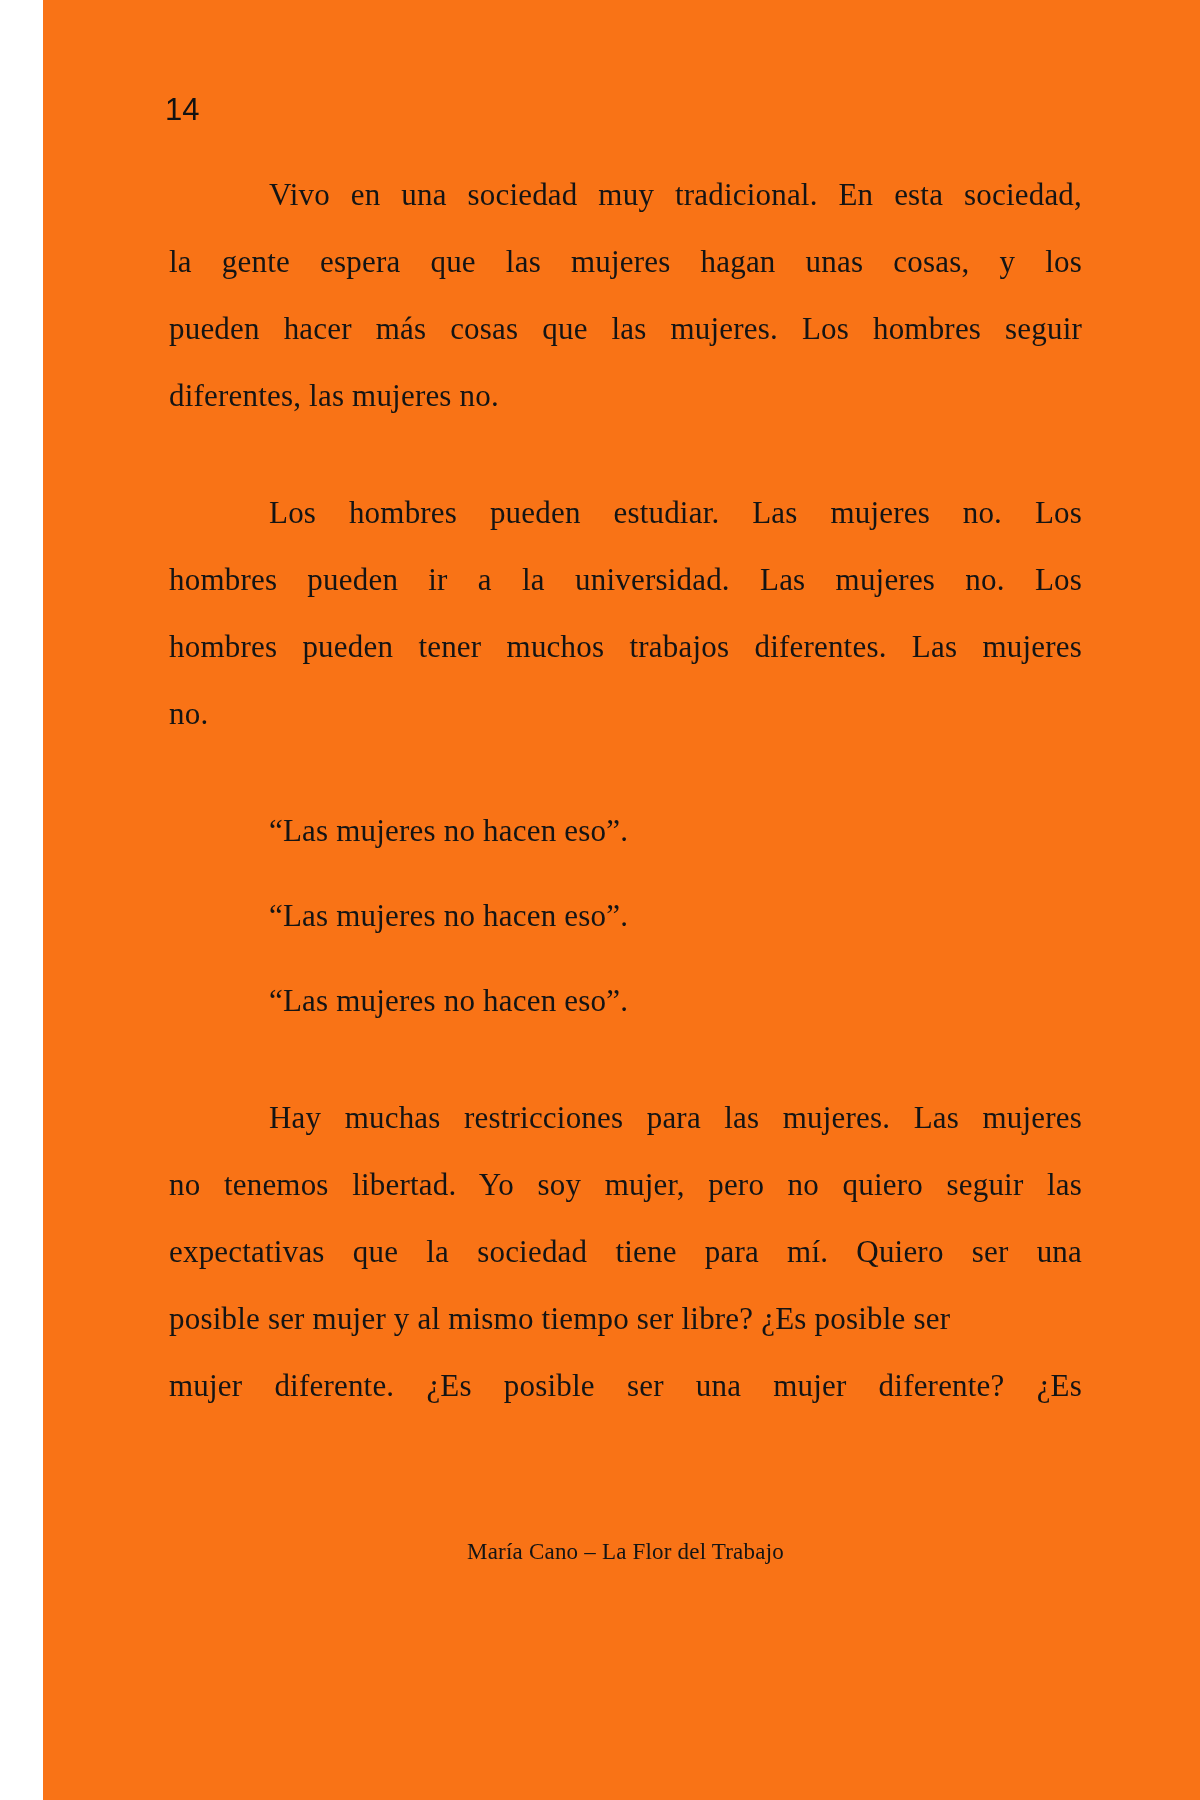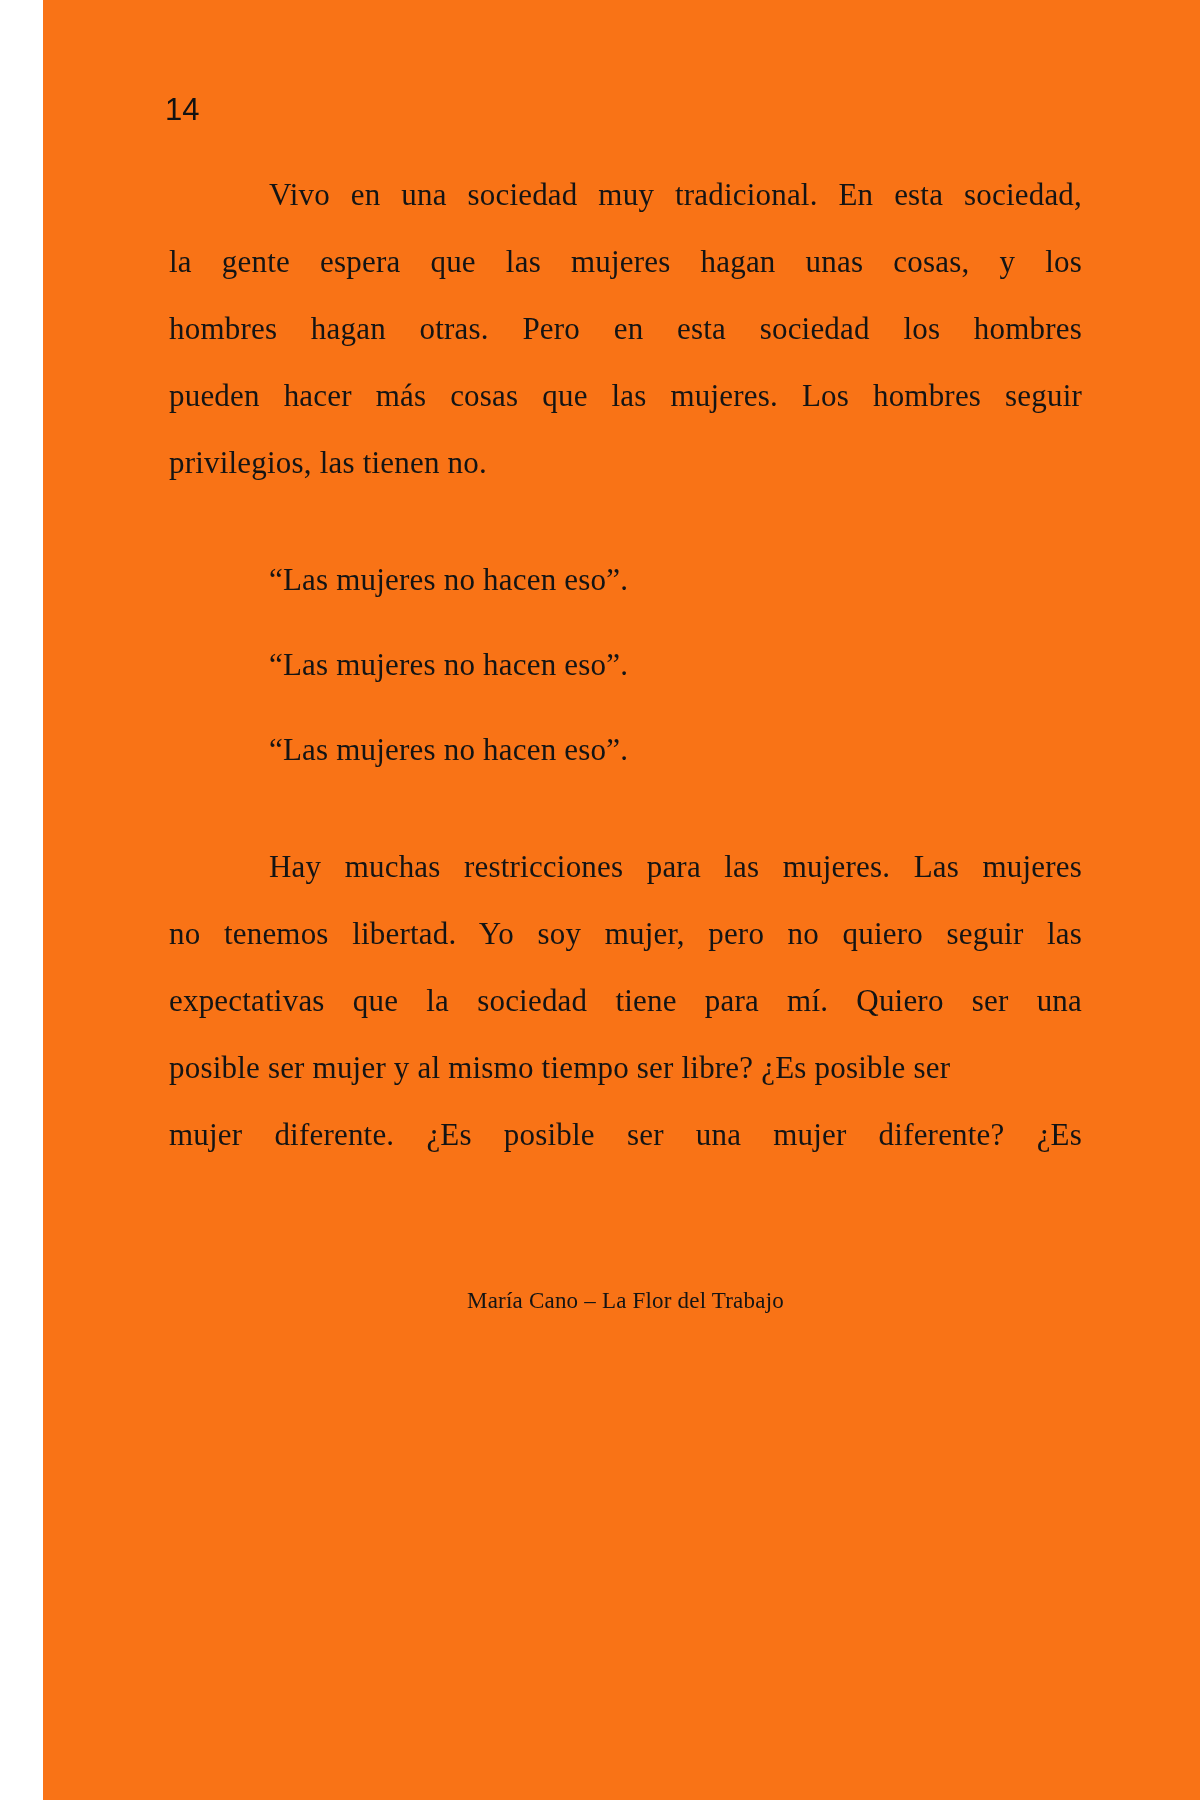--- a/index.html
+++ b/index.html
@@ -52,23 +52,28 @@
 <body>
 
 <div class="page">
   <div class="page-number">14</div>
 
   <div class="content">
     <div>
         <div class="para body">
           <div class="line first">Vivo en una sociedad muy tradicional. En esta sociedad,</div>
           <div class="line">la gente espera que las mujeres hagan unas cosas, y los</div>
-          <div class="line">hombres hagan otras. Pero en esta sociedad los hombres</div>
           <div class="line">pueden hacer más cosas que las mujeres. Los hombres seguir</div>
-          <div class="line last">privilegios, las tienen no.</div>
+          <div class="line last">diferentes, las mujeres no.</div>
+        </div>
+        <div class="para body">
+          <div class="line first">Los hombres pueden estudiar. Las mujeres no. Los</div>
+          <div class="line">hombres pueden ir a la universidad. Las mujeres no. Los</div>
+          <div class="line">hombres pueden tener muchos trabajos diferentes. Las mujeres</div>
+          <div class="line last">no.</div>
         </div>
         <div class="para quote">
           <div class="line first last">“Las mujeres no hacen eso”.</div>
         </div>
         <div class="para quote">
           <div class="line first last">“Las mujeres no hacen eso”.</div>
         </div>
         <div class="para quote">
           <div class="line first last">“Las mujeres no hacen eso”.</div>
         </div>

